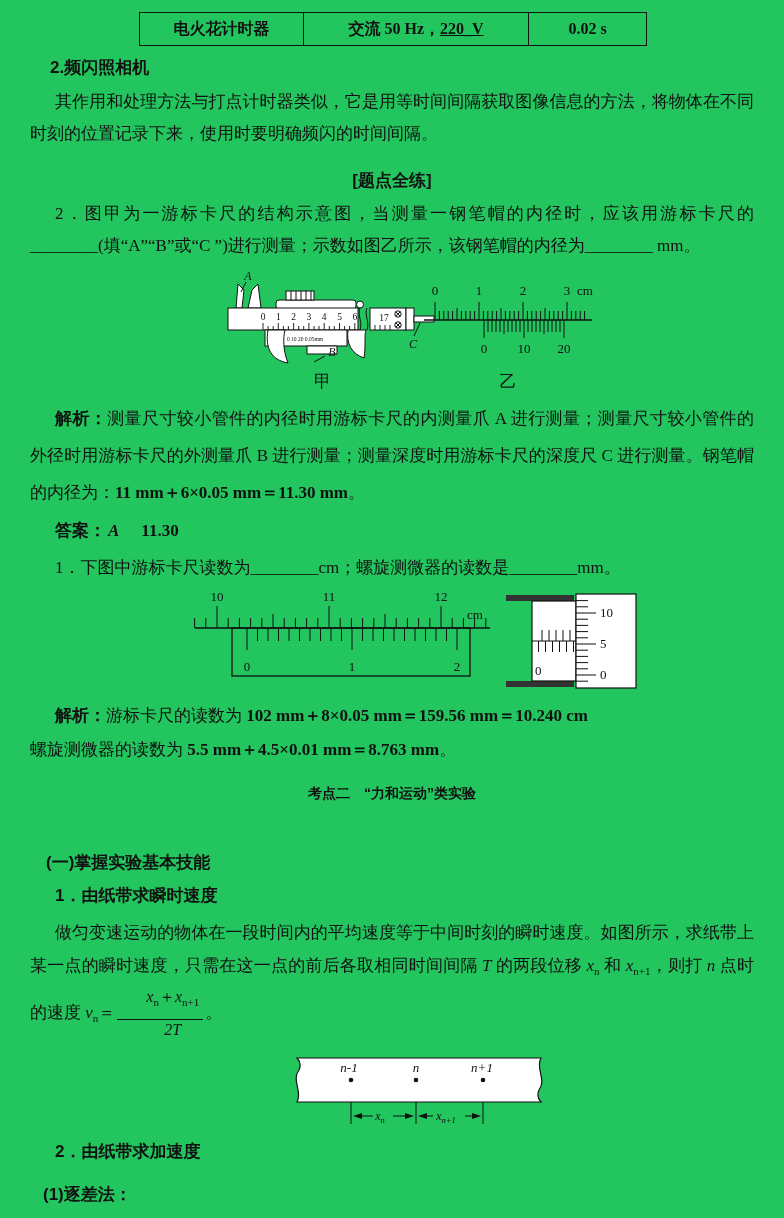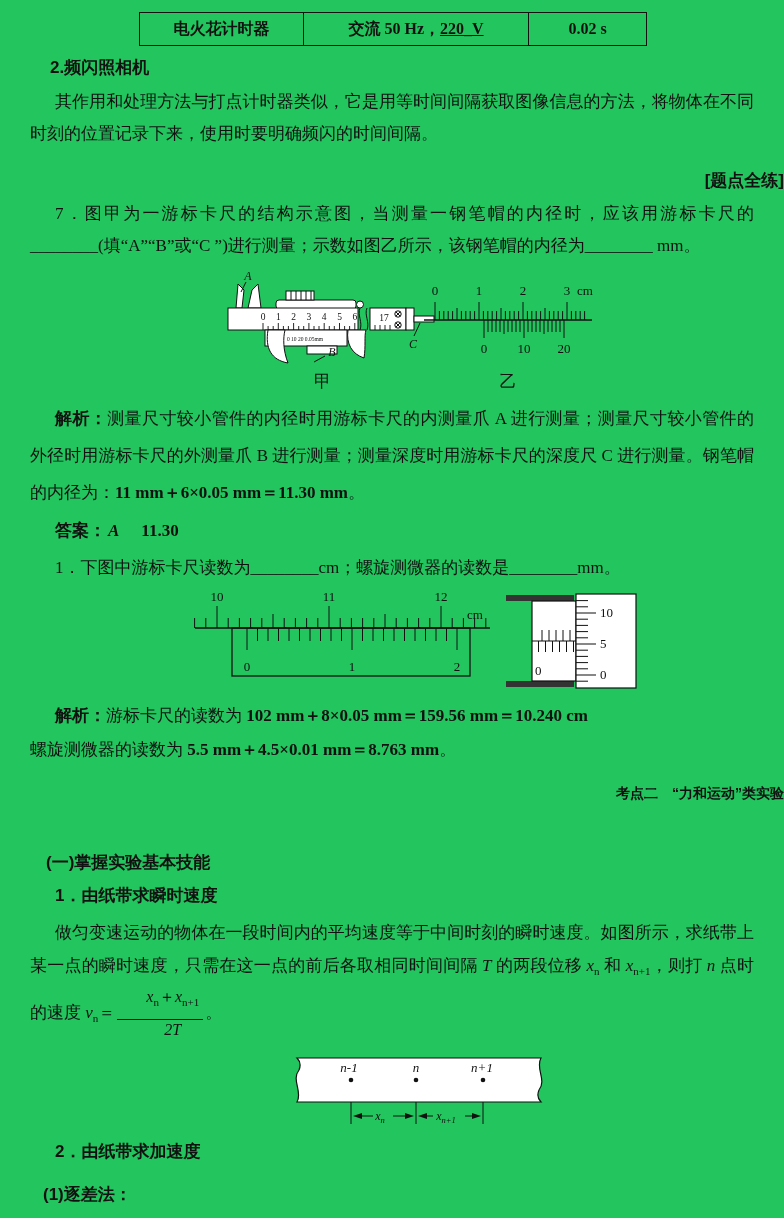--- a/index.html
+++ b/index.html
@@ -1,21 +1,21 @@
 <!DOCTYPE html>
 <html><head>
 <meta charset="utf-8">
 <style>
   html,body{margin:0;padding:0;background:#fff;}
   .page{position:relative;width:784px;height:1218px;background:#22c55e;overflow:hidden;
         font-family:"Liberation Serif","DejaVu Serif",serif;color:#111;font-size:17px;}
   .abs{position:absolute;}
   .hei{font-family:"Liberation Sans","DejaVu Sans",sans-serif;font-weight:bold;}
   .para{width:724px;line-height:32px;text-align:justify;text-indent:25px;}
-  .center{left:0;width:784px;text-align:right;}
+  .center{left:0;width:784px;text-align:center;}
   b,.bold{font-weight:bold;}
   i{font-style:italic;}
   sub{font-size:11px;}
   
   .tbl{position:absolute;top:12px;left:139px;display:grid;grid-template-columns:163px 225px 118px;
        border:1.5px solid #111;font-weight:bold;font-size:16px;}
   .tbl .cell{height:32px;display:flex;align-items:center;justify-content:center;border-left:1.5px solid #111;}
   .tbl .cell:first-child{border-left:none;}
   .u{text-decoration:underline;}
   
@@ -44,21 +44,21 @@
     <div class="cell">
         <span>0.02 s</span>
       </div>
   </div>
 
   <div class="abs hei" style="top:56px;left:50px;">2.频闪照相机</div>
   <div class="abs para" style="top:86px;left:30px;">其作用和处理方法与打点计时器类似，它是用等时间间隔获取图像信息的方法，将物体在不同时刻的位置记录下来，使用时要明确频闪的时间间隔。</div>
 
   <div class="abs hei center" style="top:169px;">[题点全练]</div>
 
-  <div class="abs para" style="top:198px;left:30px;">7．图甲为一游标卡尺的结构示意图，当测量一钢笔帽的内径时，应该用游标卡尺的________(填“A”“B”或“C ”)进行测量；示数如图乙所示，该钢笔帽的内径为________ mm。</div>
+  <div class="abs para" style="top:198px;left:30px;">2．图甲为一游标卡尺的结构示意图，当测量一钢笔帽的内径时，应该用游标卡尺的________(填“A”“B”或“C ”)进行测量；示数如图乙所示，该钢笔帽的内径为________ mm。</div>
 
   <div class="abs" style="top:268px;left:0;width:784px;height:128px;">
 
     <div class="abs" style="top:2px;left:210px;width:225px;">
       <svg width="225" height="96" viewBox="0 0 225 96">
         <g stroke="#111" stroke-width="1" fill="#fff">
 
           <polygon points="26,38 28,14 34,20 32,38"></polygon>
           <polygon points="38,38 42,20 48,14 51,38"></polygon>
           <line x1="36" y1="12" x2="31" y2="22"></line>

